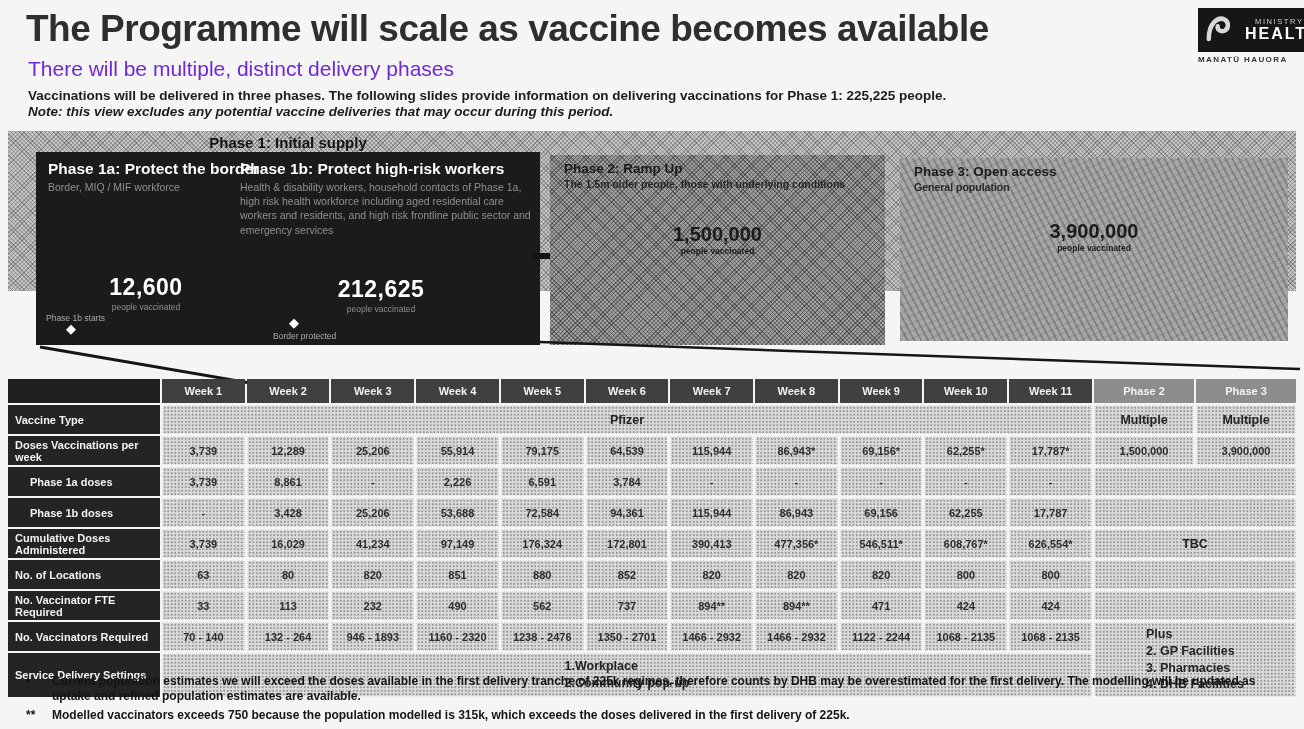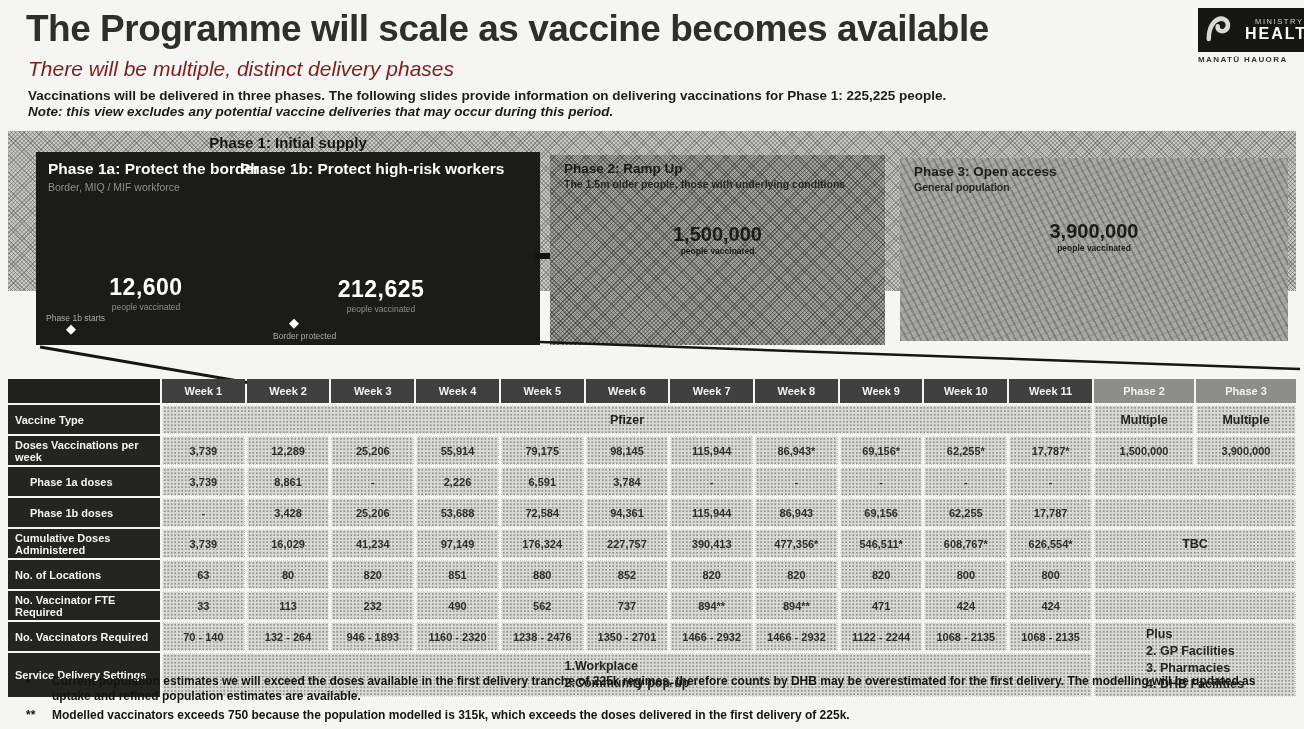--- a/index.html
+++ b/index.html
@@ -2,22 +2,22 @@
 <html><head>
 <meta charset="utf-8">
 <style>
   html,body{margin:0;padding:0;width:1304px;height:729px;background:#f5f5f3;
     font-family:"Liberation Sans",sans-serif;overflow:hidden;}
   .slide{position:relative;width:1304px;height:729px;padding-left:22px;}
 
   
   .title{position:absolute;left:26px;top:8px;font-size:37px;font-weight:bold;
     color:#2e2e2c;letter-spacing:-0.5px;}
-  .subtitle{position:absolute;left:28px;top:57px;font-size:21px;font-style:italic;
-    color:#7f1d1d;}
+  .subtitle{position:absolute;left:28px;top:57px;font-size:21px;
+    color:#6d28d9;}
   .intro{position:absolute;left:28px;top:88px;font-size:13.5px;font-weight:bold;color:#1c1c1a;}
   .note{position:absolute;left:28px;top:104px;font-size:13.5px;font-weight:bold;
     font-style:italic;color:#1c1c1a;}
 
   .logo{position:absolute;right:6px;top:8px;width:122px;}
   .logo-box{background:#161614;display:flex;align-items:center;gap:13px;
     padding:3px 6px 5px 4px;height:36px;}
   .logo-text{flex:1;text-align:right;color:#fff;}
   .logo-l1{font-size:7.5px;letter-spacing:1.6px;color:#cfcfcd;}
   .logo-l2{font-size:16px;font-weight:bold;letter-spacing:2px;line-height:1;}
@@ -124,20 +124,21 @@
   <div class="band">
     <div class="band-title">Phase 1: Initial supply</div>
 
     <div class="p1box">
       <div class="p1a">
         <div class="p-title">Phase 1a: Protect the border</div>
         <div class="p-sub">Border, MIQ / MIF workforce</div>
       </div>
       <div class="p1b">
         <div class="p-title">Phase 1b: Protect high-risk workers</div>
+        <div class="p-sub">Health &amp; disability workers, household contacts of Phase 1a, high risk health workforce including aged residential care workers and residents, and high risk frontline public sector and emergency services</div>
       </div>
       <div class="bignum num-1a">
         <div class="n">12,600</div>
         <div class="nl">people vaccinated</div>
       </div>
       <div class="bignum num-1b">
         <div class="n">212,625</div>
         <div class="nl">people vaccinated</div>
       </div>
       <div class="milestone m1a-label">Phase 1b starts</div>
@@ -214,21 +215,21 @@
           <td class="cell em">Multiple</td>
           <td class="cell em">Multiple</td>
         </tr>
         <tr>
           <th class="lbl">Doses Vaccinations per week</th>
           <td class="cell ">3,739</td>
           <td class="cell ">12,289</td>
           <td class="cell ">25,206</td>
           <td class="cell ">55,914</td>
           <td class="cell ">79,175</td>
-          <td class="cell ">98,145</td>
+          <td class="cell ">64,539</td>
           <td class="cell ">115,944</td>
           <td class="cell ">86,943*</td>
           <td class="cell ">69,156*</td>
           <td class="cell ">62,255*</td>
           <td class="cell ">17,787*</td>
           <td class="cell ">1,500,000</td>
           <td class="cell ">3,900,000</td>
         </tr>
         <tr>
           <th class="lbl indent">Phase 1a doses</th>
@@ -260,21 +261,21 @@
           <td class="cell ">17,787</td>
           <td class="cell " colspan="2"></td>
         </tr>
         <tr>
           <th class="lbl">Cumulative Doses Administered</th>
           <td class="cell ">3,739</td>
           <td class="cell ">16,029</td>
           <td class="cell ">41,234</td>
           <td class="cell ">97,149</td>
           <td class="cell ">176,324</td>
-          <td class="cell ">227,757</td>
+          <td class="cell ">172,801</td>
           <td class="cell ">390,413</td>
           <td class="cell ">477,356*</td>
           <td class="cell ">546,511*</td>
           <td class="cell ">608,767*</td>
           <td class="cell ">626,554*</td>
           <td class="cell em" colspan="2">TBC</td>
         </tr>
         <tr>
           <th class="lbl">No. of Locations</th>
           <td class="cell ">63</td>

